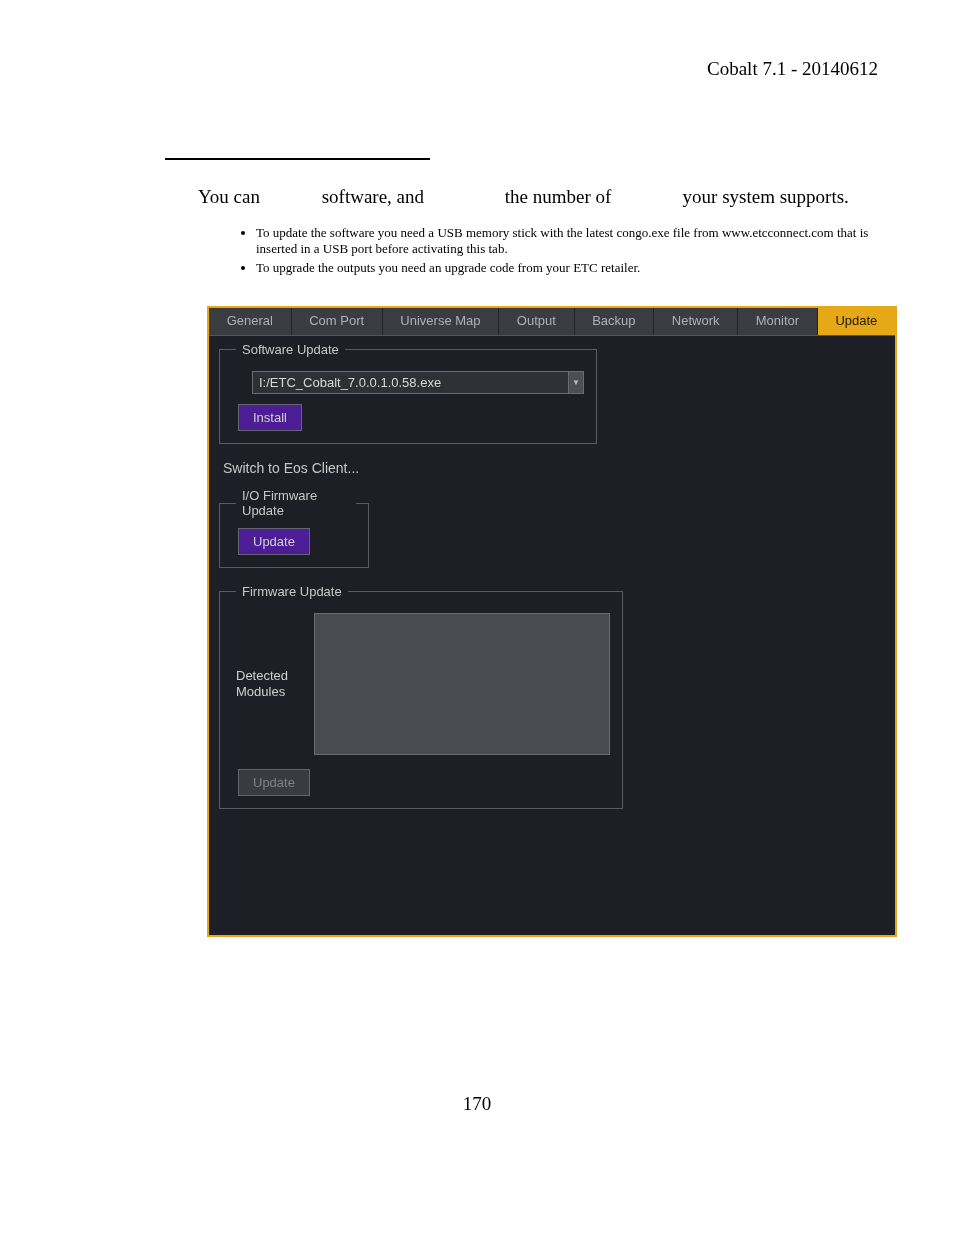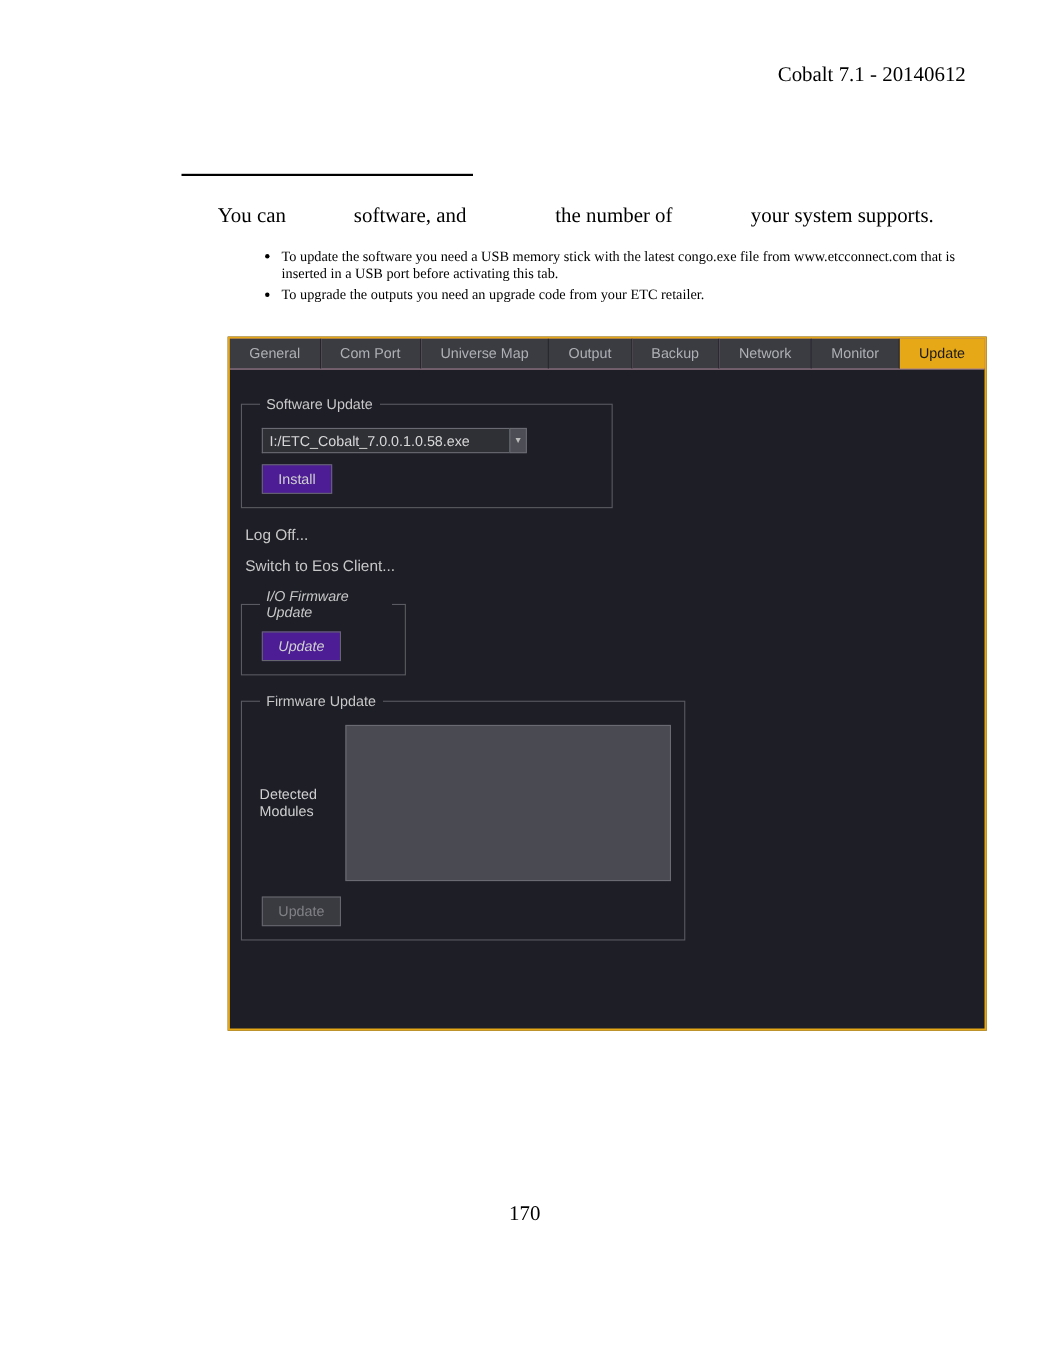--- a/index.html
+++ b/index.html
@@ -78,38 +78,38 @@
     font-size: 13px;
     cursor: pointer;
   }
   .tab:last-child { border-right: none; }
   .tab.active {
     background: #e6a817;
     color: #1a1a1a;
   }
   .panel-body {
     position: relative;
-    padding: 24px 10px 10px 10px;
+    padding: 6px 10px 10px 10px;
   }
   fieldset.groupbox {
     border: 1px solid #5a5b62;
     padding: 10px 12px 12px 12px;
     margin: 0 0 16px 0;
     position: relative;
   }
   fieldset.groupbox > legend {
     padding: 0 6px;
     color: #c8c8c8;
     font-size: 13px;
     margin-left: 4px;
   }
   .combo {
     display: flex;
-    width: 241px;
-    margin: 4px 0 10px 6px;
+    width: 332px;
+    margin: 4px 0 10px 20px;
   }
   .combo-input {
     flex: 1;
     background: #2f3036;
     color: #d8d8d8;
     border: 1px solid #6a6b72;
     padding: 3px 6px;
     font-size: 13px;
     border-right: none;
   }
@@ -142,21 +142,21 @@
   .link-row {
     color: #c8c8c8;
     font-size: 14px;
     margin: 6px 0 12px 4px;
     cursor: pointer;
     display: block;
   }
 
   .gb-software { width: 338px; }
   .gb-upgrade  { width: 240px; padding-top: 16px; }
-  .gb-io       { width: 150px; font-style: italic; }
+  .gb-io       { width: 150px; }
   .gb-firmware { width: 332px; }
 
   .fw-row {
     display: flex;
     align-items: center;
     gap: 8px;
     margin: 4px 0 14px 4px;
   }
   .fw-label {
     width: 70px;
@@ -204,21 +204,20 @@
       <div class="combo">
         <div class="combo-input">I:/ETC_Cobalt_7.0.0.1.0.58.exe</div>
         <div class="combo-btn">
           <span>▼</span>
         </div>
       </div>
       <span class="btn">Install</span>
     </fieldset>
 
 
-    <span class="link-row">Log Off...</span>
     <span class="link-row">Switch to Eos Client...</span>
 
     <fieldset class="groupbox gb-io">
       <legend>I/O Firmware Update</legend>
       <span class="btn">Update</span>
     </fieldset>
 
     <fieldset class="groupbox gb-firmware">
       <legend>Firmware Update</legend>
       <div class="fw-row">

